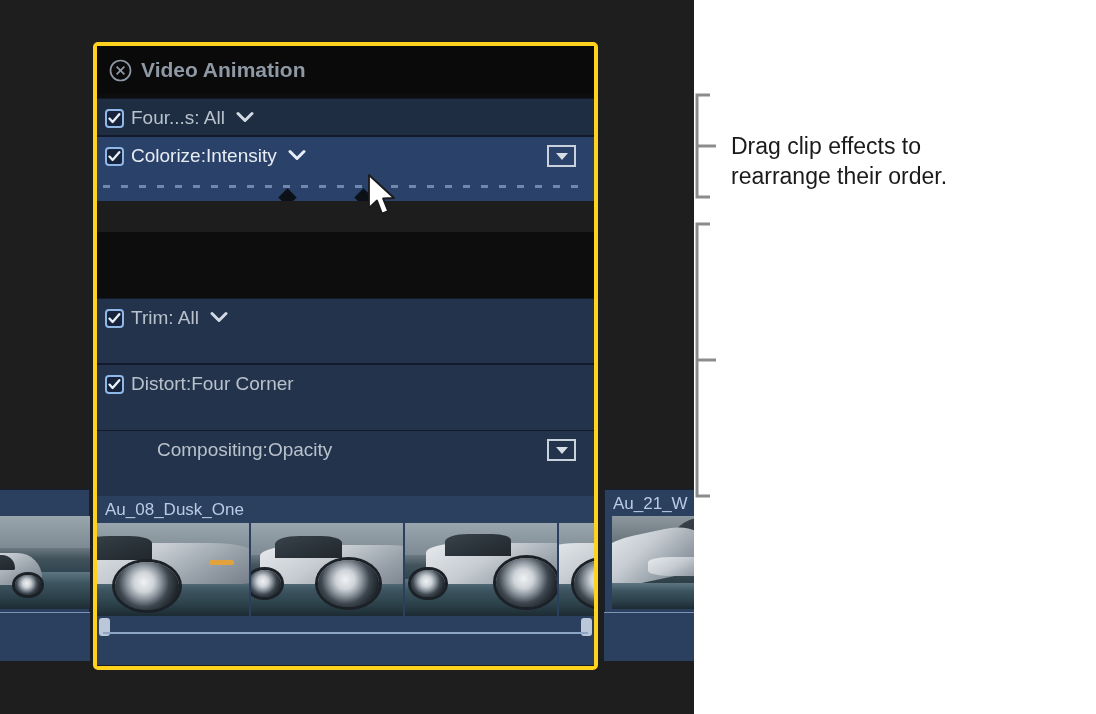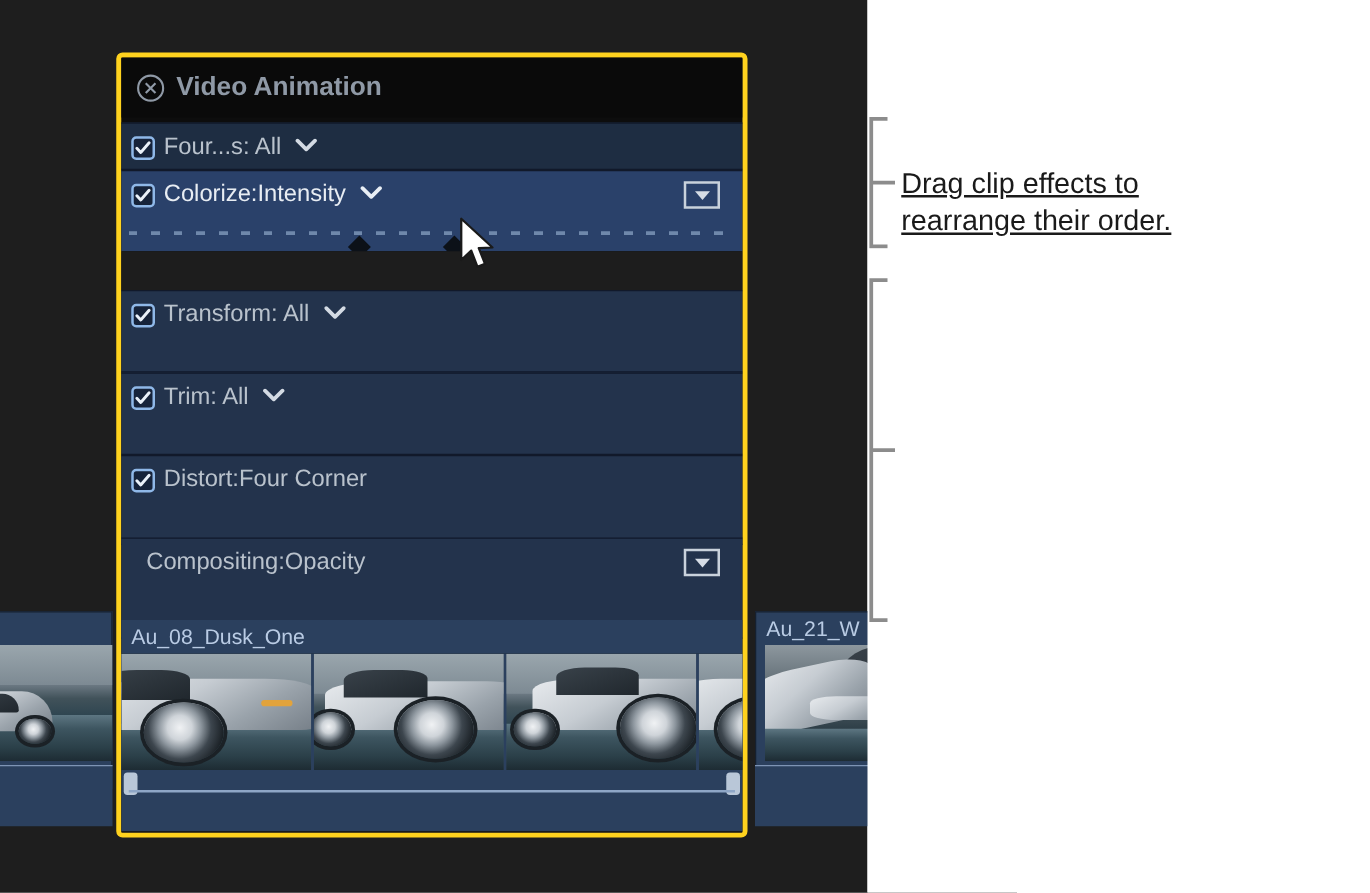--- a/index.html
+++ b/index.html
@@ -221,35 +221,20 @@
 
         <div class="kf-lane" style="top:38px;">
           <div class="kf-dash"></div>
           <span class="kf-dot" style="left:184px;"></span>
           <span class="kf-dot" style="left:260px;"></span>
         </div>
       </div>
 
       <div style="position:absolute;left:0;top:155px;width:497px;height:31px;background:#1d1d1d;"></div>
 
-      <div class="fx-row" style="top:186px;height:66px;background:#23334c;">
-        <div class="fx-head">
-          <span class="chk">
-            <svg width="13" height="13" viewBox="0 0 13 13">
-                <path d="M1.5 6.6 L4.6 10 L11.3 2.2" stroke="#e9f0f8" stroke-width="2.3" fill="none" stroke-linecap="round" stroke-linejoin="round"></path>
-              </svg>
-          </span>
-          <span class="fx-label">Transform: All</span>
-          <span class="chev">
-            <svg width="18" height="12" viewBox="0 0 18 12">
-                <path d="M2 2.5 L9 9.5 L16 2.5" stroke="#d3dae3" stroke-width="3" fill="none" stroke-linecap="round" stroke-linejoin="round"></path>
-              </svg>
-          </span>
-        </div>
-      </div>
 
       <div class="fx-row" style="top:252px;height:66px;background:#23334c;">
         <div class="fx-head">
           <span class="chk">
             <svg width="13" height="13" viewBox="0 0 13 13">
                 <path d="M1.5 6.6 L4.6 10 L11.3 2.2" stroke="#e9f0f8" stroke-width="2.3" fill="none" stroke-linecap="round" stroke-linejoin="round"></path>
               </svg>
           </span>
           <span class="fx-label">Trim: All</span>
           <span class="chev">
@@ -264,21 +249,21 @@
         <div class="fx-head">
           <span class="chk">
             <svg width="13" height="13" viewBox="0 0 13 13">
                 <path d="M1.5 6.6 L4.6 10 L11.3 2.2" stroke="#e9f0f8" stroke-width="2.3" fill="none" stroke-linecap="round" stroke-linejoin="round"></path>
               </svg>
           </span>
           <span class="fx-label">Distort:Four Corner</span>
         </div>
       </div>
 
-      <div class="fx-row" style="top:384px;height:81px;background:#23334c;">
+      <div class="fx-row" style="top:384px;height:81px;background:#23334c;padding-left:40px;">
         <div class="fx-head">
           <span class="fx-label" style="margin-left:12px;">Compositing:Opacity</span>
           <span class="disclosure" style="top:8px;">
             <svg width="14" height="9" viewBox="0 0 14 9">
                 <path d="M1 1 L13 1 L7 8 Z" fill="#d6dde6"></path>
               </svg>
           </span>
         </div>
       </div>
 
@@ -339,20 +324,20 @@
     <path d="M3 2 L3 35 L11 27.5 L16 40.5 L22 38 L17 25.5 L28 25 Z" fill="#ffffff" stroke="#1a1a1a" stroke-width="1.8" stroke-linejoin="round"></path>
   </svg>
 </div>
 
 <div id="annotations">
 
   <svg class="bracket" style="left:-4px;top:93px;" width="30" height="106">
     <path d="M20 2 L7 2 L7 104 L20 104" fill="none" stroke="#8c8c8c" stroke-width="3"></path>
     <path d="M7 53 L26 53" fill="none" stroke="#8c8c8c" stroke-width="3"></path>
   </svg>
-  <div class="anno-text" style="left:27px;top:131px;text-decoration:underline;">Drag clip effects to
+  <div class="anno-text" style="left:37px;top:131px;">Drag clip effects to
 rearrange their order.</div>
 
   <svg class="bracket" style="left:-4px;top:222px;" width="30" height="276">
     <path d="M20 2 L7 2 L7 274 L20 274" fill="none" stroke="#8c8c8c" stroke-width="3"></path>
     <path d="M7 138 L26 138" fill="none" stroke="#8c8c8c" stroke-width="3"></path>
   </svg>
 </div>
 
 </body></html>

